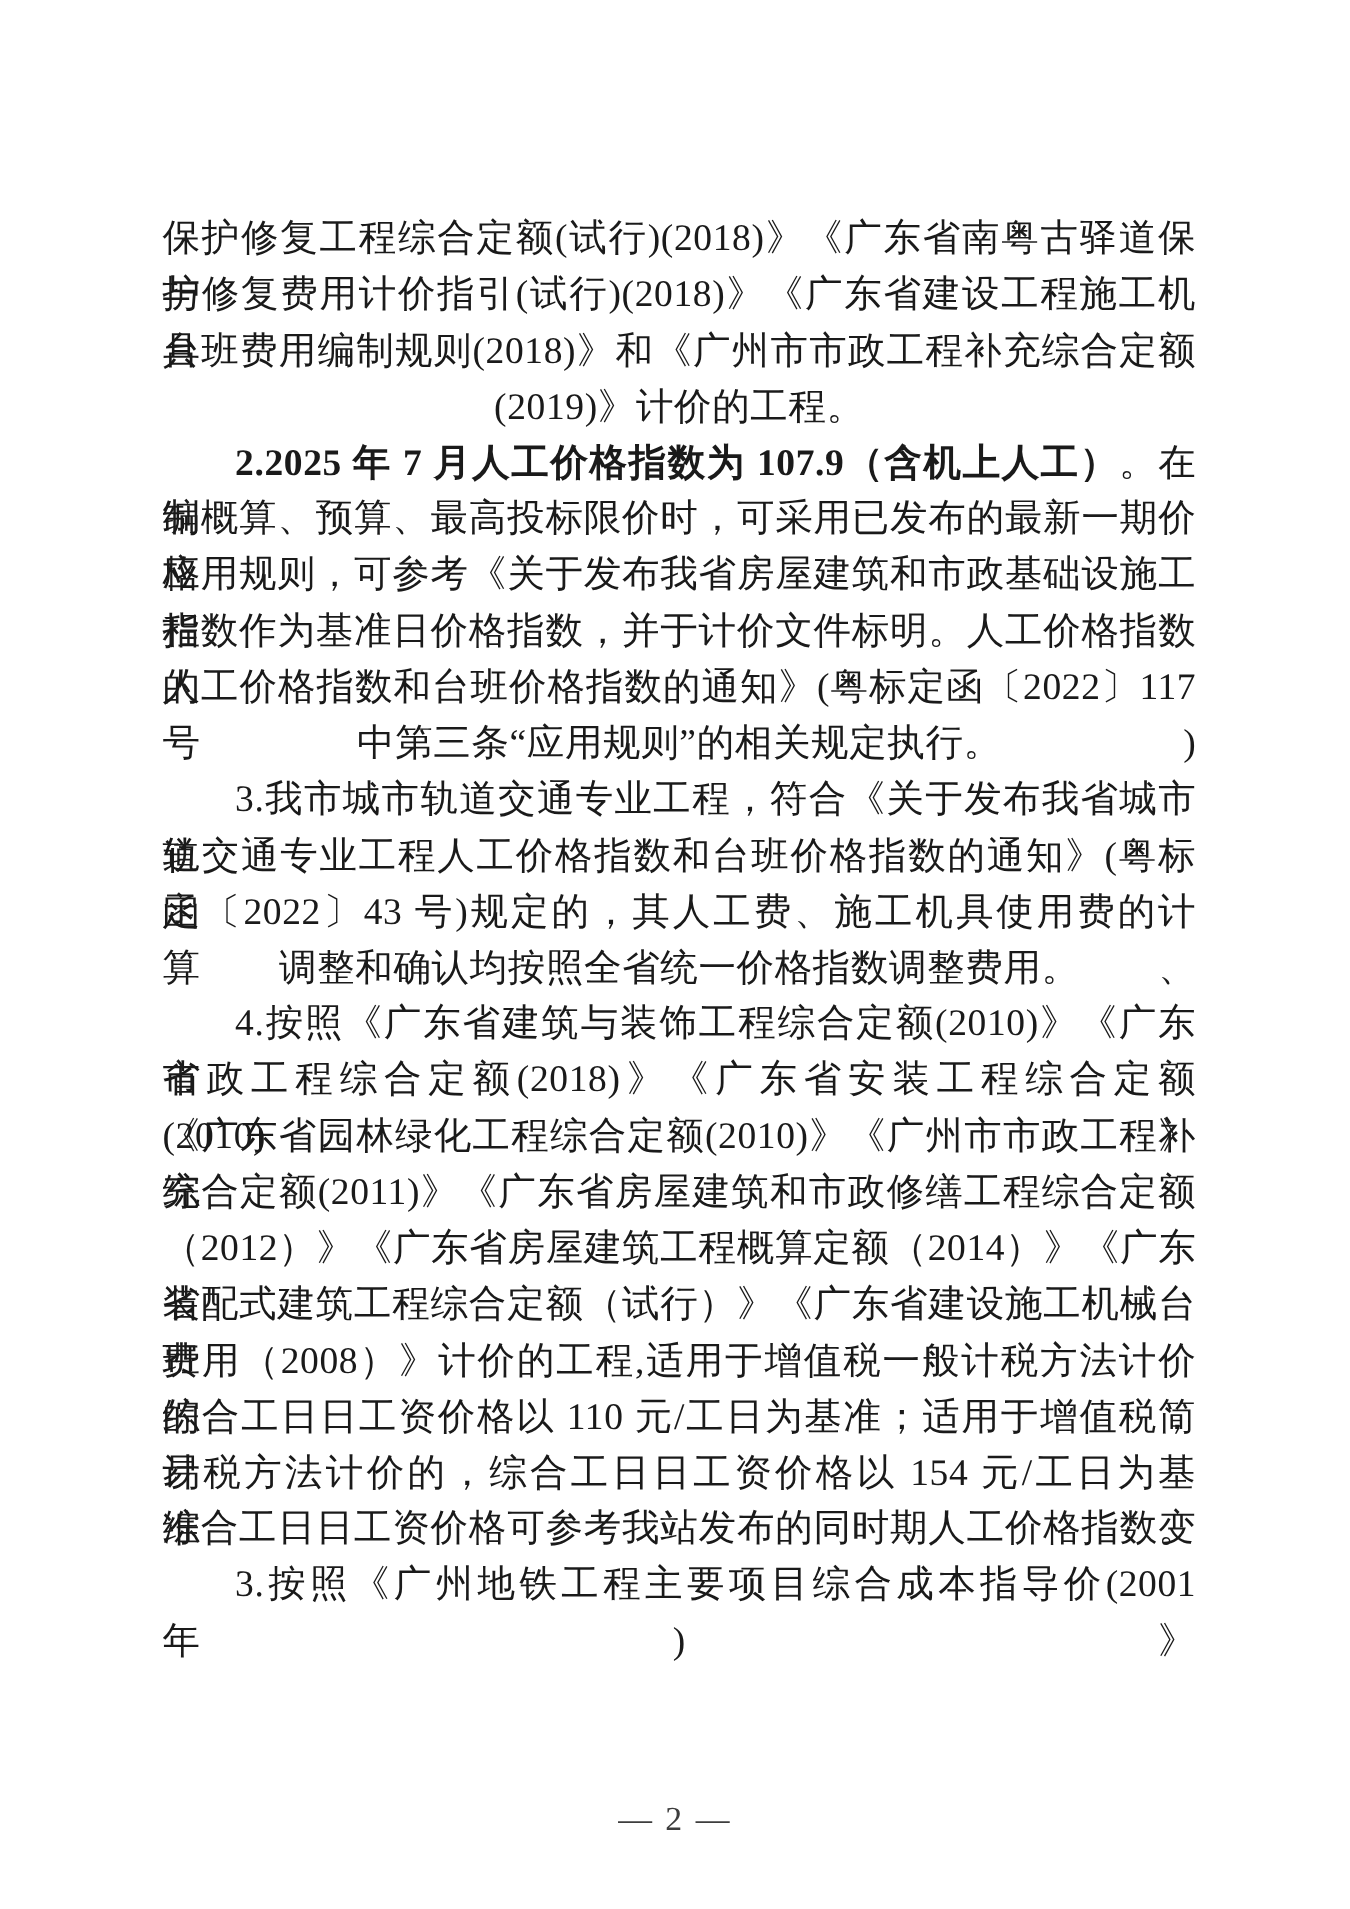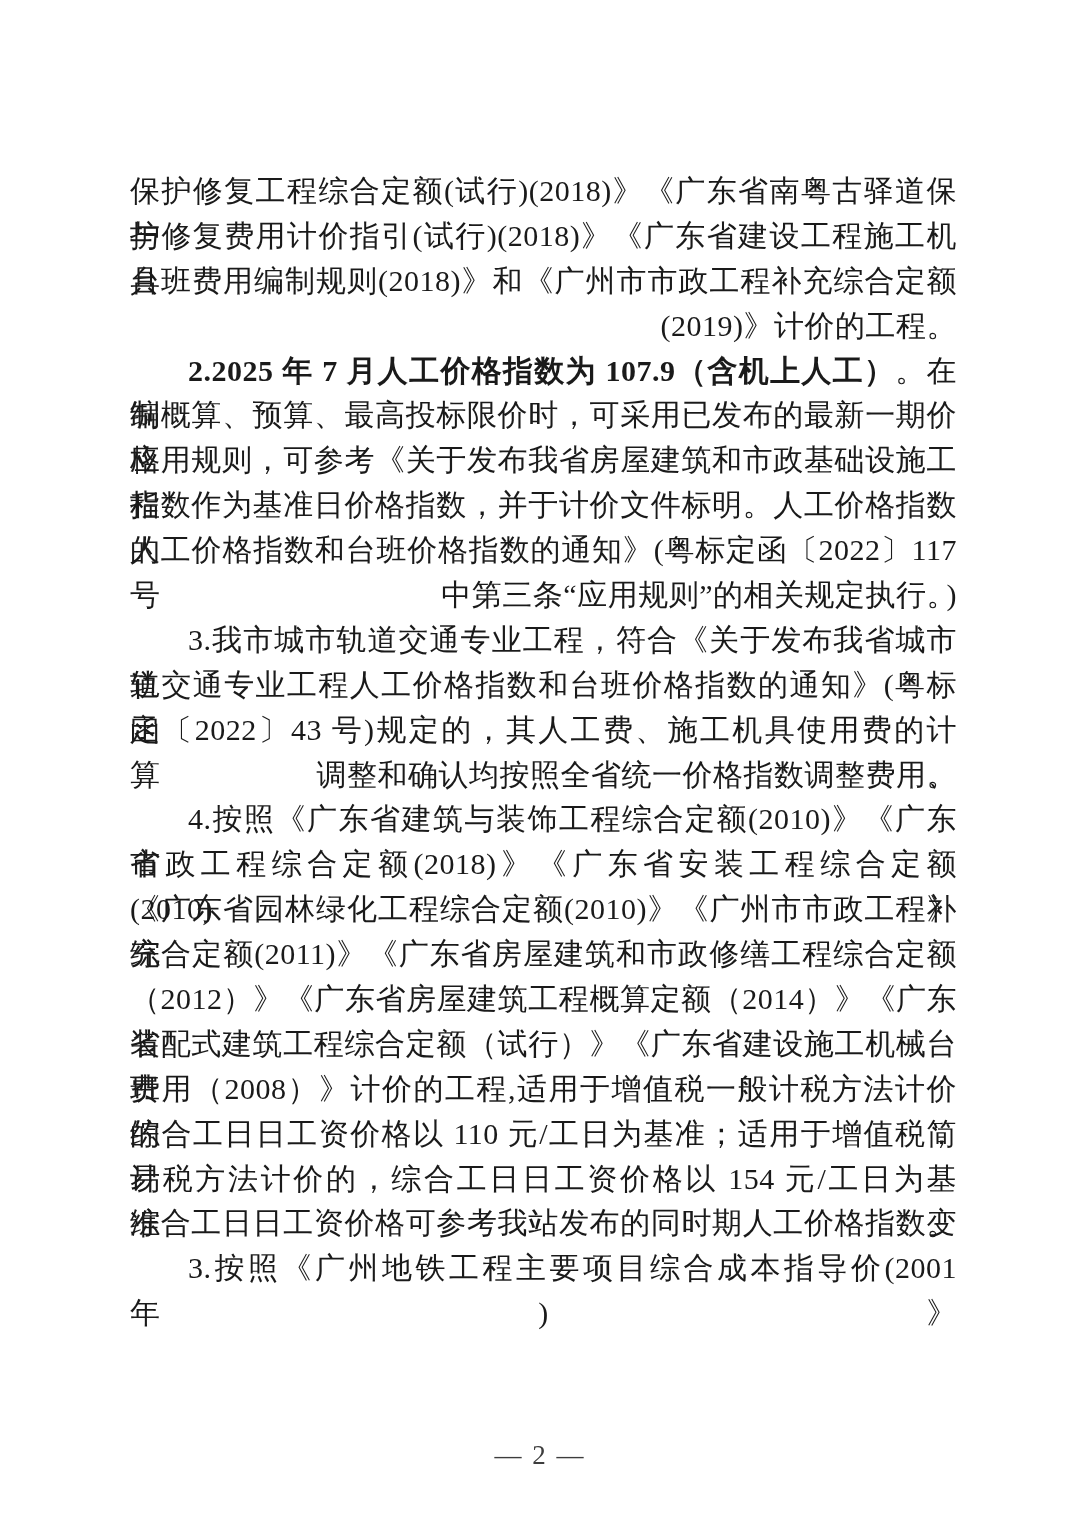--- a/index.html
+++ b/index.html
@@ -24,21 +24,21 @@
     font-size: 30px;
   }
   .paragraph {
     margin: 0;
     padding: 0;
   }
   .line {
     height: 44.9px;
     line-height: 44.9px;
     white-space: nowrap;
-    text-align: right;
+    text-align: center;
     letter-spacing: 0.5px;
   }
   .line.justify {
     white-space: normal;
     text-align: justify;
     text-align-last: justify;
   }
   .line.indent {
     text-indent: 58px;
   }

